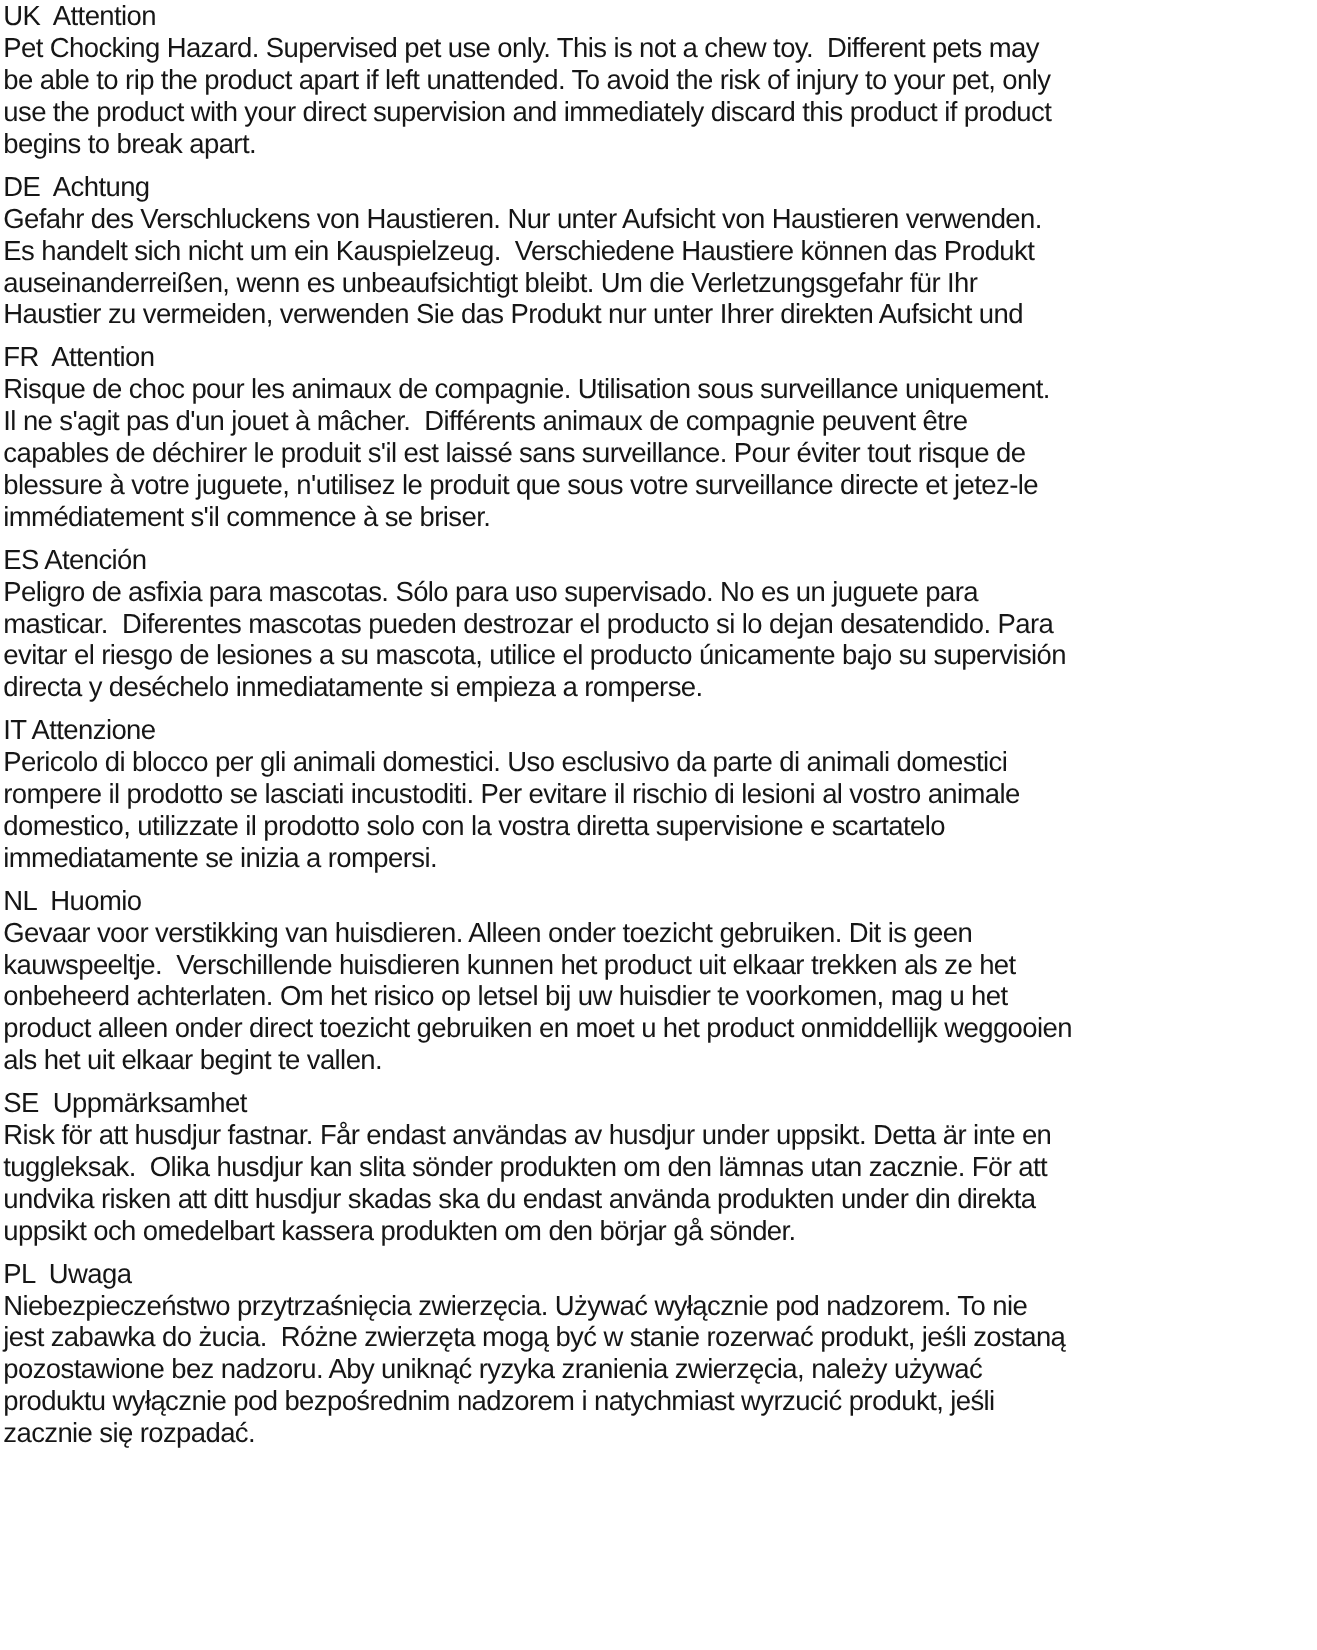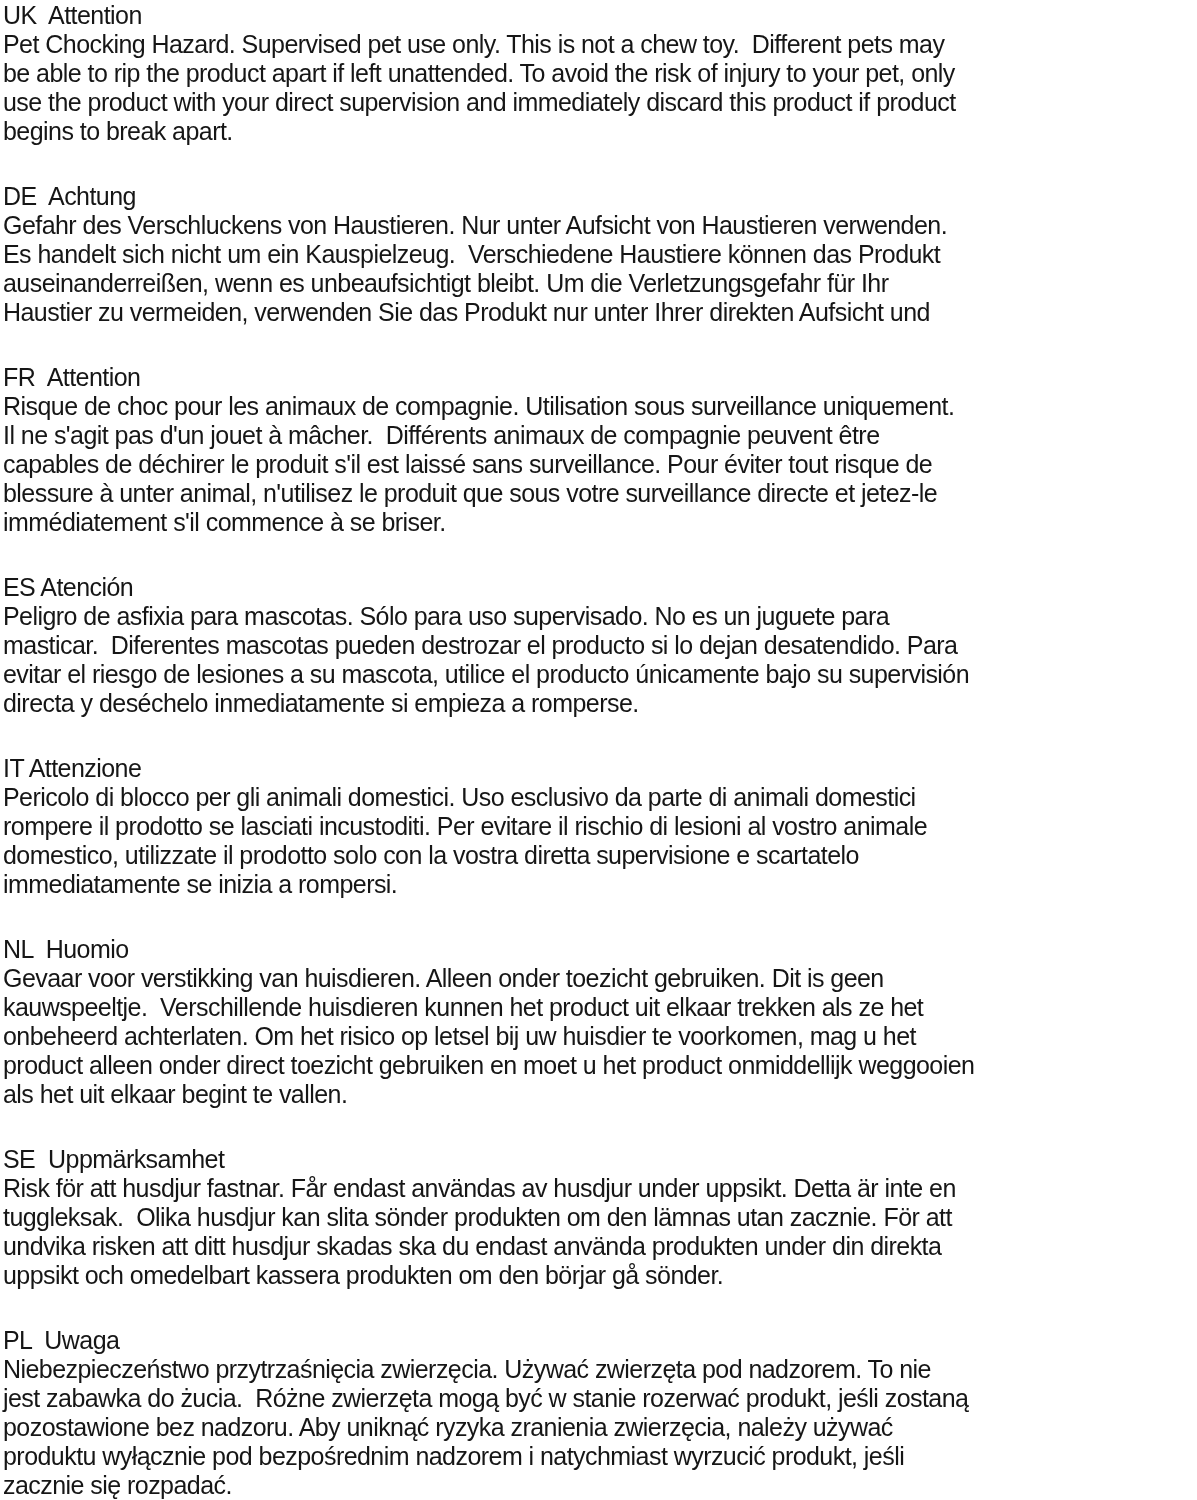--- a/index.html
+++ b/index.html
@@ -13,21 +13,21 @@
     overflow: hidden;
     font-family: "Liberation Sans", "DejaVu Sans", sans-serif;
     color: #161616;
   }
   #doc {
     box-sizing: border-box;
     width: 1197px;
     padding: 1px 2px 0 3px;
   }
   .section {
-    margin-top: 36px;
+    margin-top: 10px;
   }
   .section:first-child {
     margin-top: 0;
   }
   
   .section:nth-child(5) {
   }
   .heading,
   .line {
     font-size: 25px;
@@ -53,21 +53,21 @@
       <div class="line">Gefahr des Verschluckens von Haustieren. Nur unter Aufsicht von Haustieren verwenden.</div>
       <div class="line">Es handelt sich nicht um ein Kauspielzeug.  Verschiedene Haustiere können das Produkt</div>
       <div class="line">auseinanderreißen, wenn es unbeaufsichtigt bleibt. Um die Verletzungsgefahr für Ihr</div>
       <div class="line">Haustier zu vermeiden, verwenden Sie das Produkt nur unter Ihrer direkten Aufsicht und</div>
     </div>
     <div class="section">
       <div class="heading">FR  Attention</div>
       <div class="line">Risque de choc pour les animaux de compagnie. Utilisation sous surveillance uniquement.</div>
       <div class="line">Il ne s'agit pas d'un jouet à mâcher.  Différents animaux de compagnie peuvent être</div>
       <div class="line">capables de déchirer le produit s'il est laissé sans surveillance. Pour éviter tout risque de</div>
-      <div class="line">blessure à unter animal, n'utilisez le produit que sous votre surveillance directe et jetez-le</div>
+      <div class="line">blessure à votre juguete, n'utilisez le produit que sous votre surveillance directe et jetez-le</div>
       <div class="line">immédiatement s'il commence à se briser.</div>
     </div>
     <div class="section">
       <div class="heading">ES Atención</div>
       <div class="line">Peligro de asfixia para mascotas. Sólo para uso supervisado. No es un juguete para</div>
       <div class="line">masticar.  Diferentes mascotas pueden destrozar el producto si lo dejan desatendido. Para</div>
       <div class="line">evitar el riesgo de lesiones a su mascota, utilice el producto únicamente bajo su supervisión</div>
       <div class="line">directa y deséchelo inmediatamente si empieza a romperse.</div>
     </div>
     <div class="section">
@@ -87,19 +87,19 @@
     </div>
     <div class="section">
       <div class="heading">SE  Uppmärksamhet</div>
       <div class="line">Risk för att husdjur fastnar. Får endast användas av husdjur under uppsikt. Detta är inte en</div>
       <div class="line">tuggleksak.  Olika husdjur kan slita sönder produkten om den lämnas utan zacznie. För att</div>
       <div class="line">undvika risken att ditt husdjur skadas ska du endast använda produkten under din direkta</div>
       <div class="line">uppsikt och omedelbart kassera produkten om den börjar gå sönder.</div>
     </div>
     <div class="section">
       <div class="heading">PL  Uwaga</div>
-      <div class="line">Niebezpieczeństwo przytrzaśnięcia zwierzęcia. Używać zwierzęta pod nadzorem. To nie</div>
+      <div class="line">Niebezpieczeństwo przytrzaśnięcia zwierzęcia. Używać wyłącznie pod nadzorem. To nie</div>
       <div class="line">jest zabawka do żucia.  Różne zwierzęta mogą być w stanie rozerwać produkt, jeśli zostaną</div>
       <div class="line">pozostawione bez nadzoru. Aby uniknąć ryzyka zranienia zwierzęcia, należy używać</div>
       <div class="line">produktu wyłącznie pod bezpośrednim nadzorem i natychmiast wyrzucić produkt, jeśli</div>
       <div class="line">zacznie się rozpadać.</div>
     </div>
   </div>
 
 </body></html>

